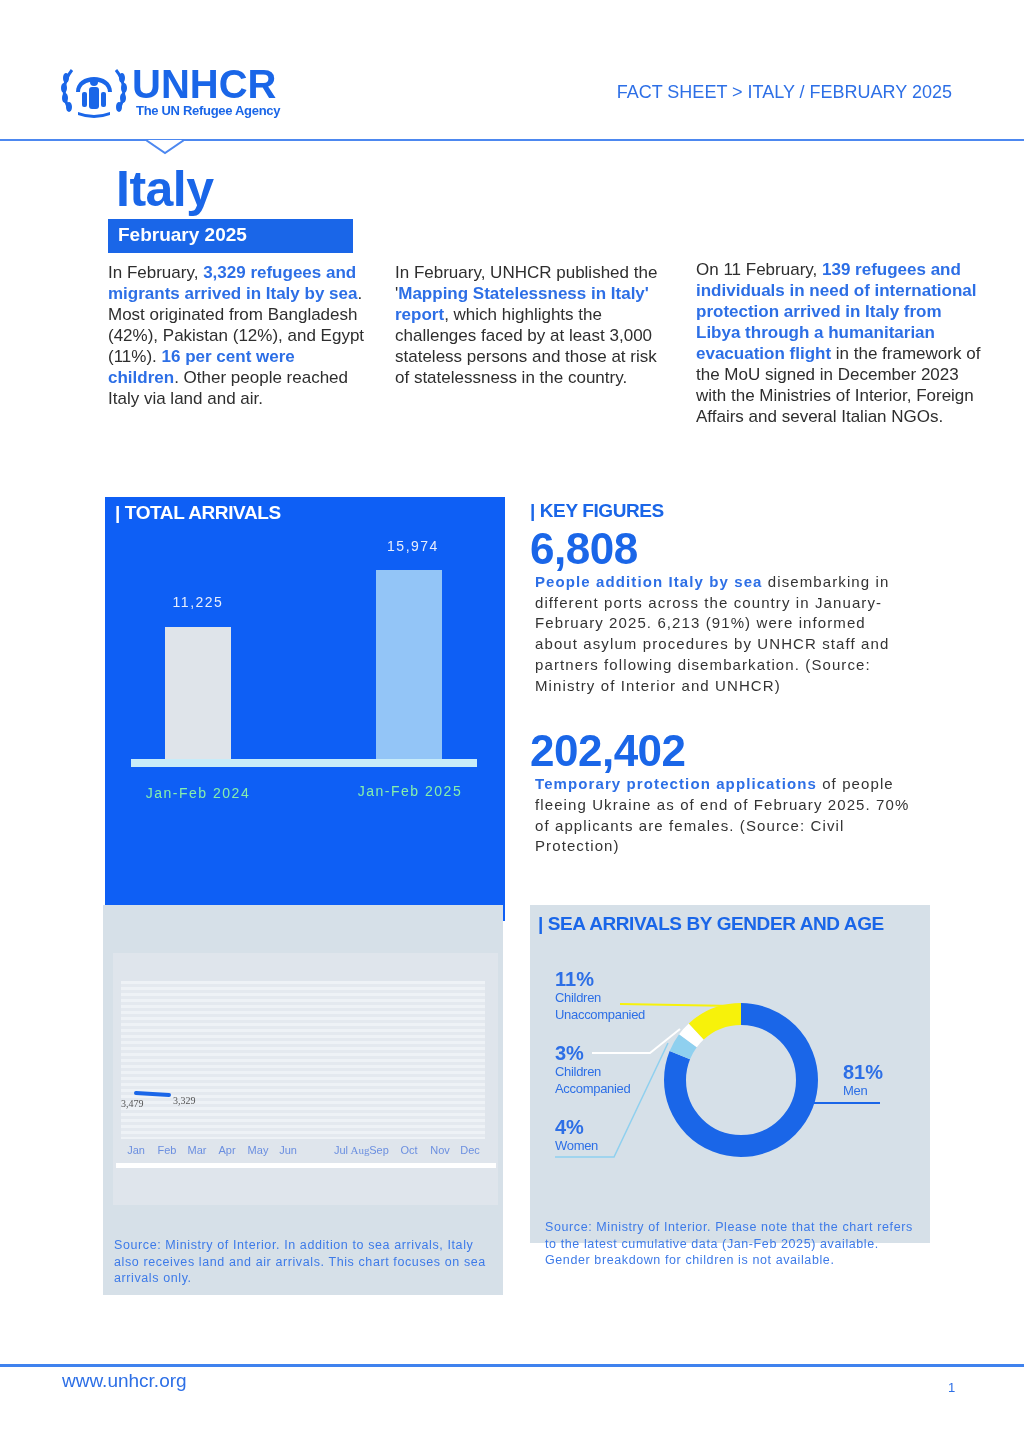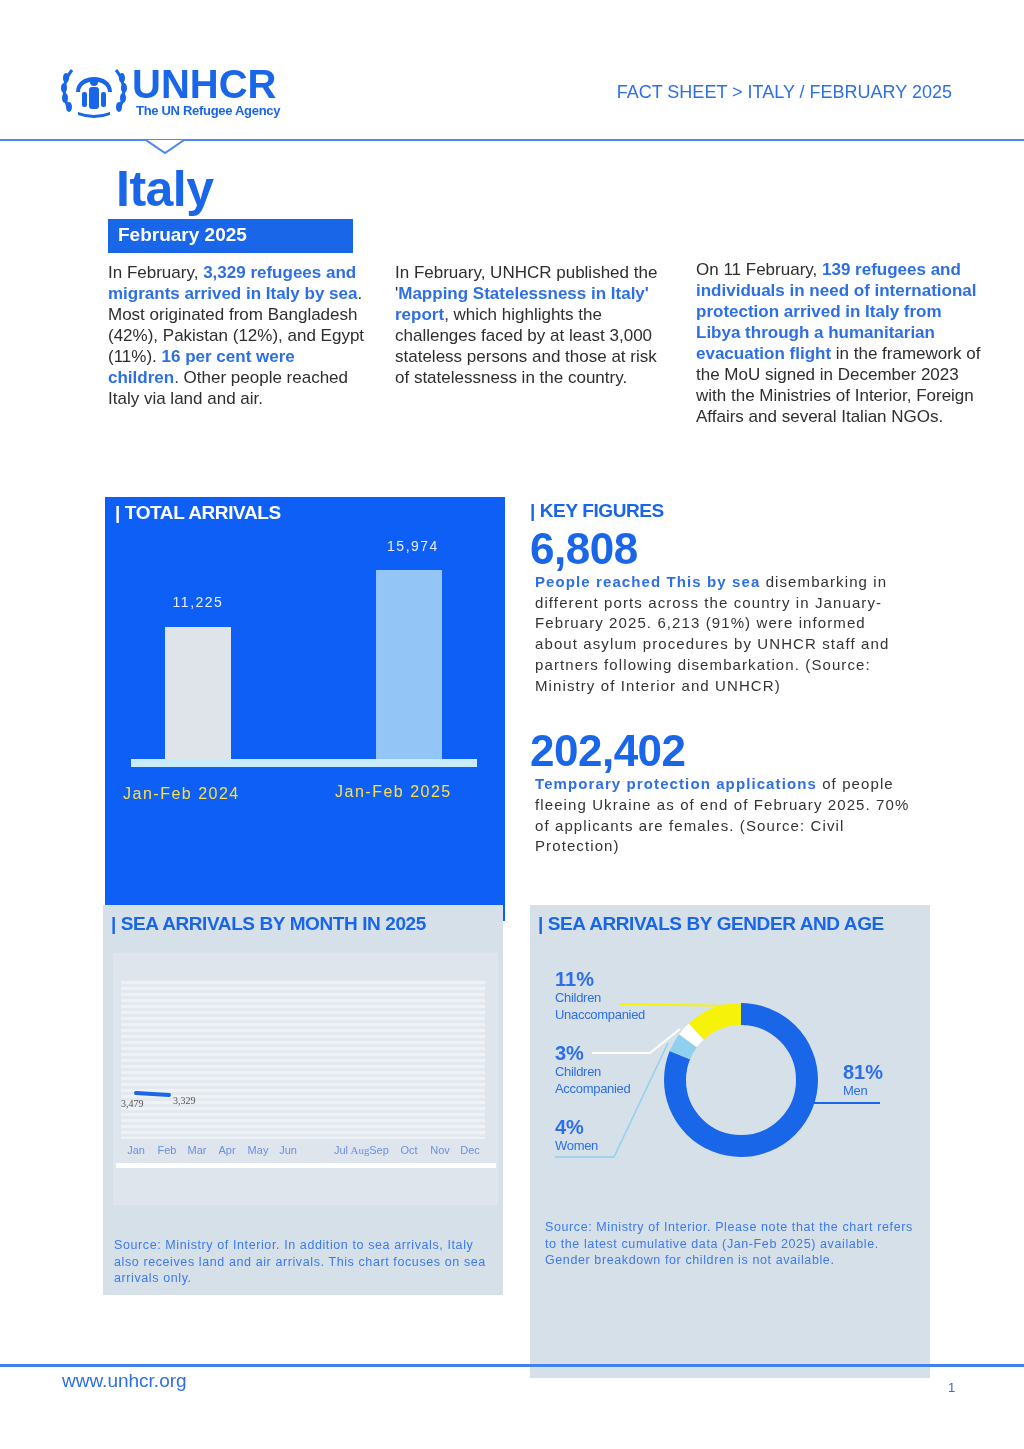--- a/index.html
+++ b/index.html
@@ -27,35 +27,35 @@
   .col2 { left: 395px; width: 270px; }
   .col3 { left: 696px; top: 259px; width: 285px; }
 
   
   .total-box { left: 105px; top: 497px; width: 400px; height: 424px; background: #0e5ff5; }
   .section-title { font-size: 19px; font-weight: bold; letter-spacing: -0.4px; white-space: nowrap; }
   .total-box .section-title { position: absolute; left: 10px; top: 5px; color: #ffffff; }
   .bar { position: absolute; bottom: 0; width: 66px; }
   .bar-label { position: absolute; font-size: 14px; color: #e8eefc; letter-spacing: 1.5px; text-align: center; width: 120px; }
   .axis-line { position: absolute; left: 26px; top: 262px; width: 346px; height: 8px; background: #c8ecf9; }
-  .cat-label { position: absolute; font-size: 16px; color: #fde047; letter-spacing: 1.5px; width: 150px; }
+  .cat-label { position: absolute; font-size: 14px; color: #86efac; letter-spacing: 1.5px; text-align: center; width: 150px; }
   .total-source { position: absolute; left: 10px; top: 330px; width: 385px; font-size: 12.5px; line-height: 17px; color: #d9e5ff; letter-spacing: 0.6px; }
 
   
   .kf { left: 530px; top: 500px; width: 380px; }
   .kf .section-title { color: #1a66e8; }
   .kf-big { font-size: 44px; font-weight: bold; color: #1a66e8; line-height: 46px; letter-spacing: -0.5px; }
   .kf-text { font-size: 15px; line-height: 20.7px; color: #333333; letter-spacing: 1.1px; }
   .kf-text .hl { color: #2d6fe6; font-weight: bold; }
 
   
   .panel { background: #d6e0e8; }
   .panel .section-title { position: absolute; left: 8px; top: 8px; color: #1a66e8; }
   .month-box { left: 103px; top: 905px; width: 400px; height: 390px; }
-  .gender-box { left: 530px; top: 905px; width: 400px; height: 473px; }
+  .gender-box { left: 530px; top: 905px; width: 400px; height: 338px; }
 
   .plot-bg { position: absolute; left: 10px; top: 48px; width: 385px; height: 252px; background: #dfe5ec; }
   .plot-grid { position: absolute; left: 8px; top: 28px; width: 364px; height: 158px;
     background: repeating-linear-gradient(to bottom, #eef2f6 0px, #eef2f6 3px, #e4e9ef 3px, #e4e9ef 6px); }
   .month-label { position: absolute; top: 191px; font-size: 11px; color: #6b8fe0; width: 30px; text-align: center; }
   .month-white { position: absolute; left: 3px; top: 210px; width: 380px; height: 5px; background: #ffffff; }
   .pt-label { position: absolute; font-size: 10px; font-family: "Liberation Serif", serif; color: #555555; }
   .panel-source { position: absolute; font-size: 12.5px; line-height: 16.5px; color: #3d7ae8; letter-spacing: 0.6px; }
 
   .donut-label { position: absolute; color: #2d6fe6; }
@@ -124,27 +124,26 @@
     <div class="bar" style="left:271px;height:189px;background:#93c5f7;"></div>
   </div>
   <div class="axis-line"></div>
   <div class="cat-label" style="left:18px;top:288px;">Jan-Feb 2024</div>
   <div class="cat-label" style="left:230px;top:286px;">Jan-Feb 2025</div>
 </div>
 
 <div class="abs kf">
   <div class="section-title">| KEY FIGURES</div>
   <div class="kf-big" style="margin-top:4px;">6,808</div>
-  <div class="kf-text" style="margin-left:5px;"><span class="hl">People reached This by sea</span><span> disembarking in different ports across the country in January-February 2025. 6,213 (91%) were informed about asylum procedures by UNHCR staff and partners following disembarkation. (Source: Ministry of Interior and UNHCR)</span></div>
+  <div class="kf-text" style="margin-left:5px;"><span class="hl">People addition Italy by sea</span><span> disembarking in different ports across the country in January-February 2025. 6,213 (91%) were informed about asylum procedures by UNHCR staff and partners following disembarkation. (Source: Ministry of Interior and UNHCR)</span></div>
   <div class="kf-big" style="margin-top:32px;">202,402</div>
   <div class="kf-text" style="margin-left:5px;"><span class="hl">Temporary protection applications</span><span> of people fleeing Ukraine as of end of February 2025. 70% of applicants are females. (Source: Civil Protection)</span></div>
 </div>
 
 <div class="abs panel month-box">
-  <div class="section-title">| SEA ARRIVALS BY MONTH IN 2025</div>
   <div class="plot-bg">
     <div class="plot-grid"></div>
     <svg style="position:absolute;left:0;top:0;" width="385" height="252">
       <line x1="23" y1="140" x2="56" y2="142" stroke="#1a66e8" stroke-width="4" stroke-linecap="round"></line>
     </svg>
     <div class="pt-label" style="left:8px;top:145px;">3,479</div>
     <div class="pt-label" style="left:60px;top:142px;">3,329</div>
     <div class="month-label" style="left:8px;">Jan</div>
     <div class="month-label" style="left:39px;">Feb</div>
     <div class="month-label" style="left:69px;">Mar</div>

